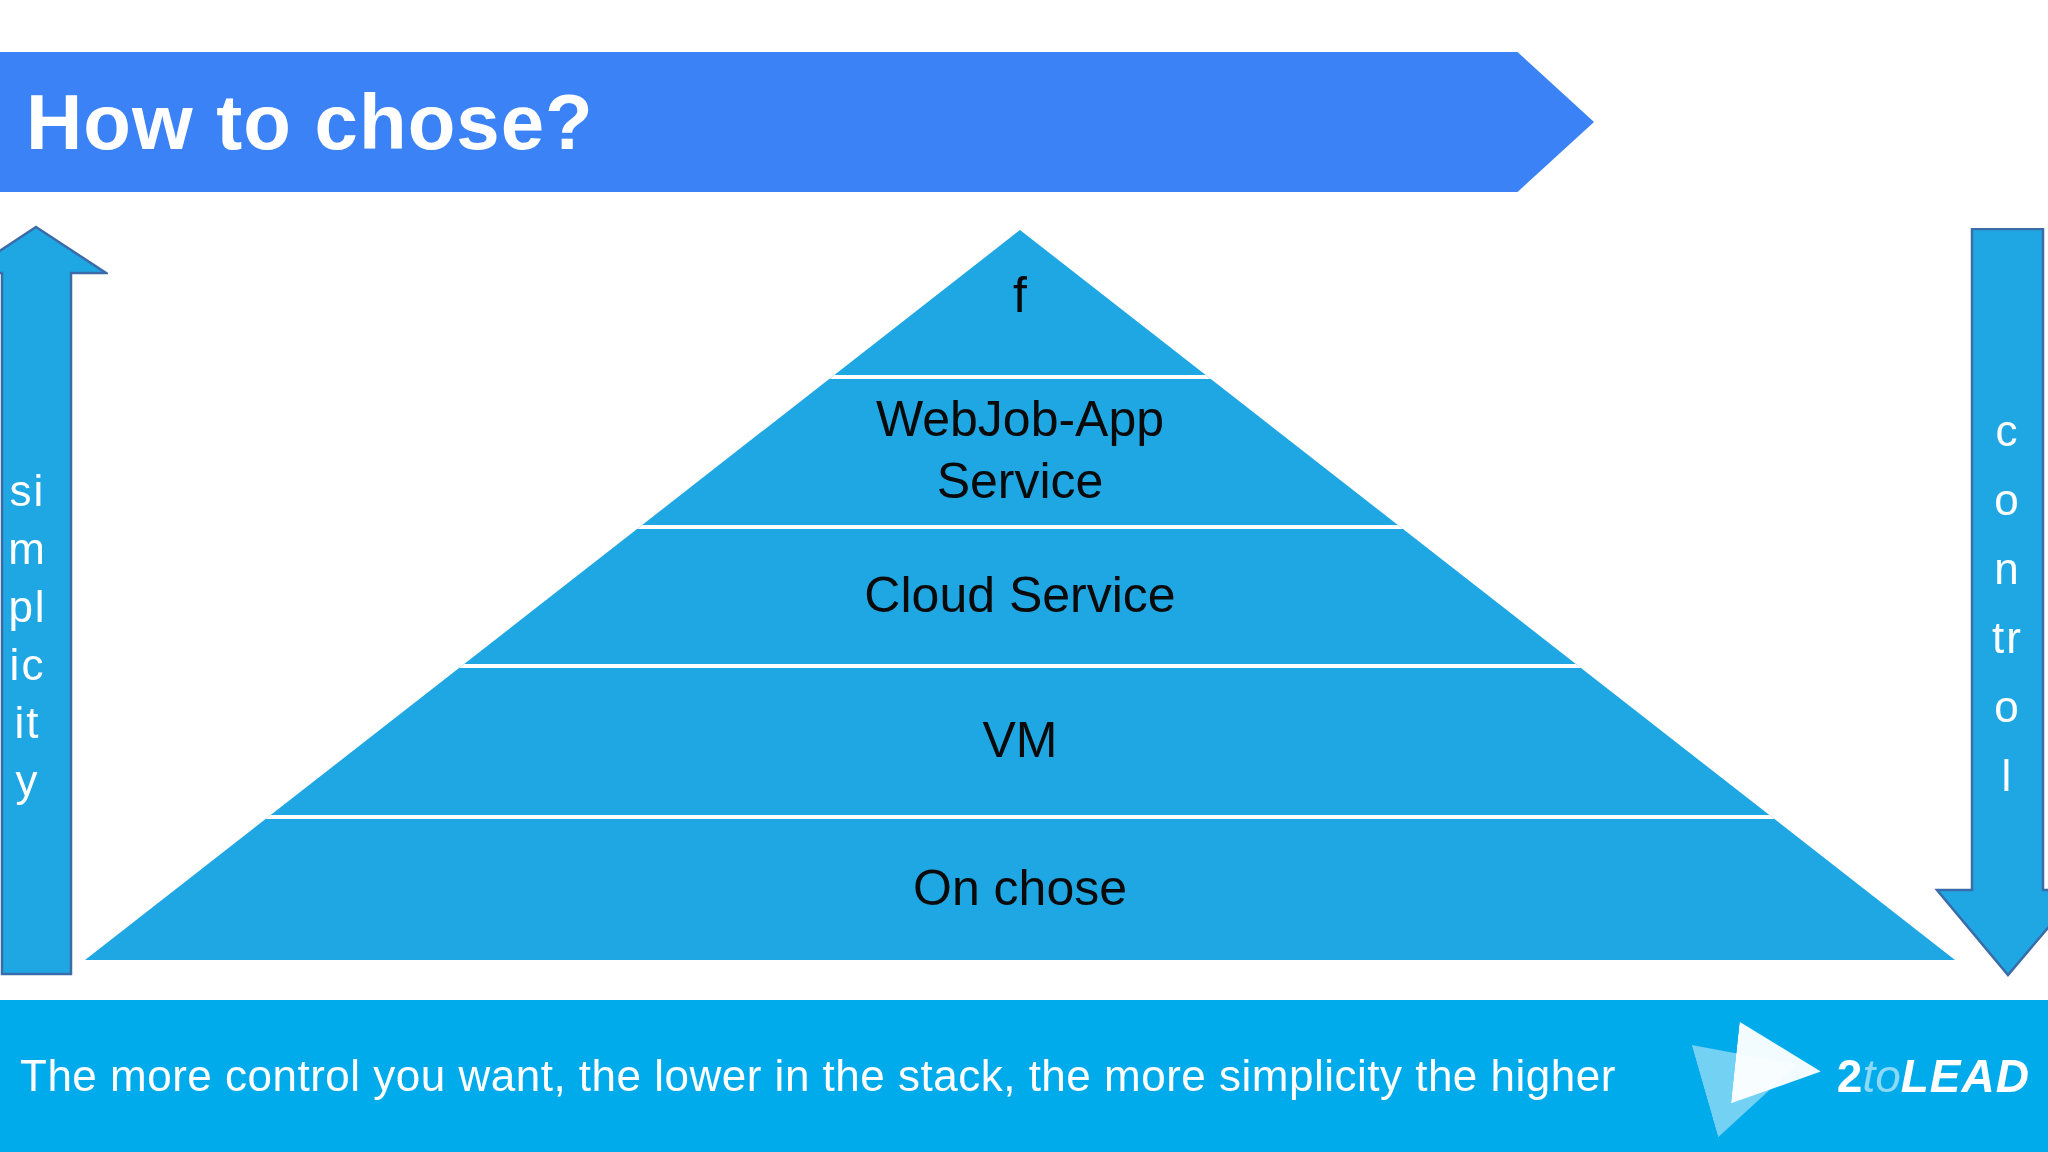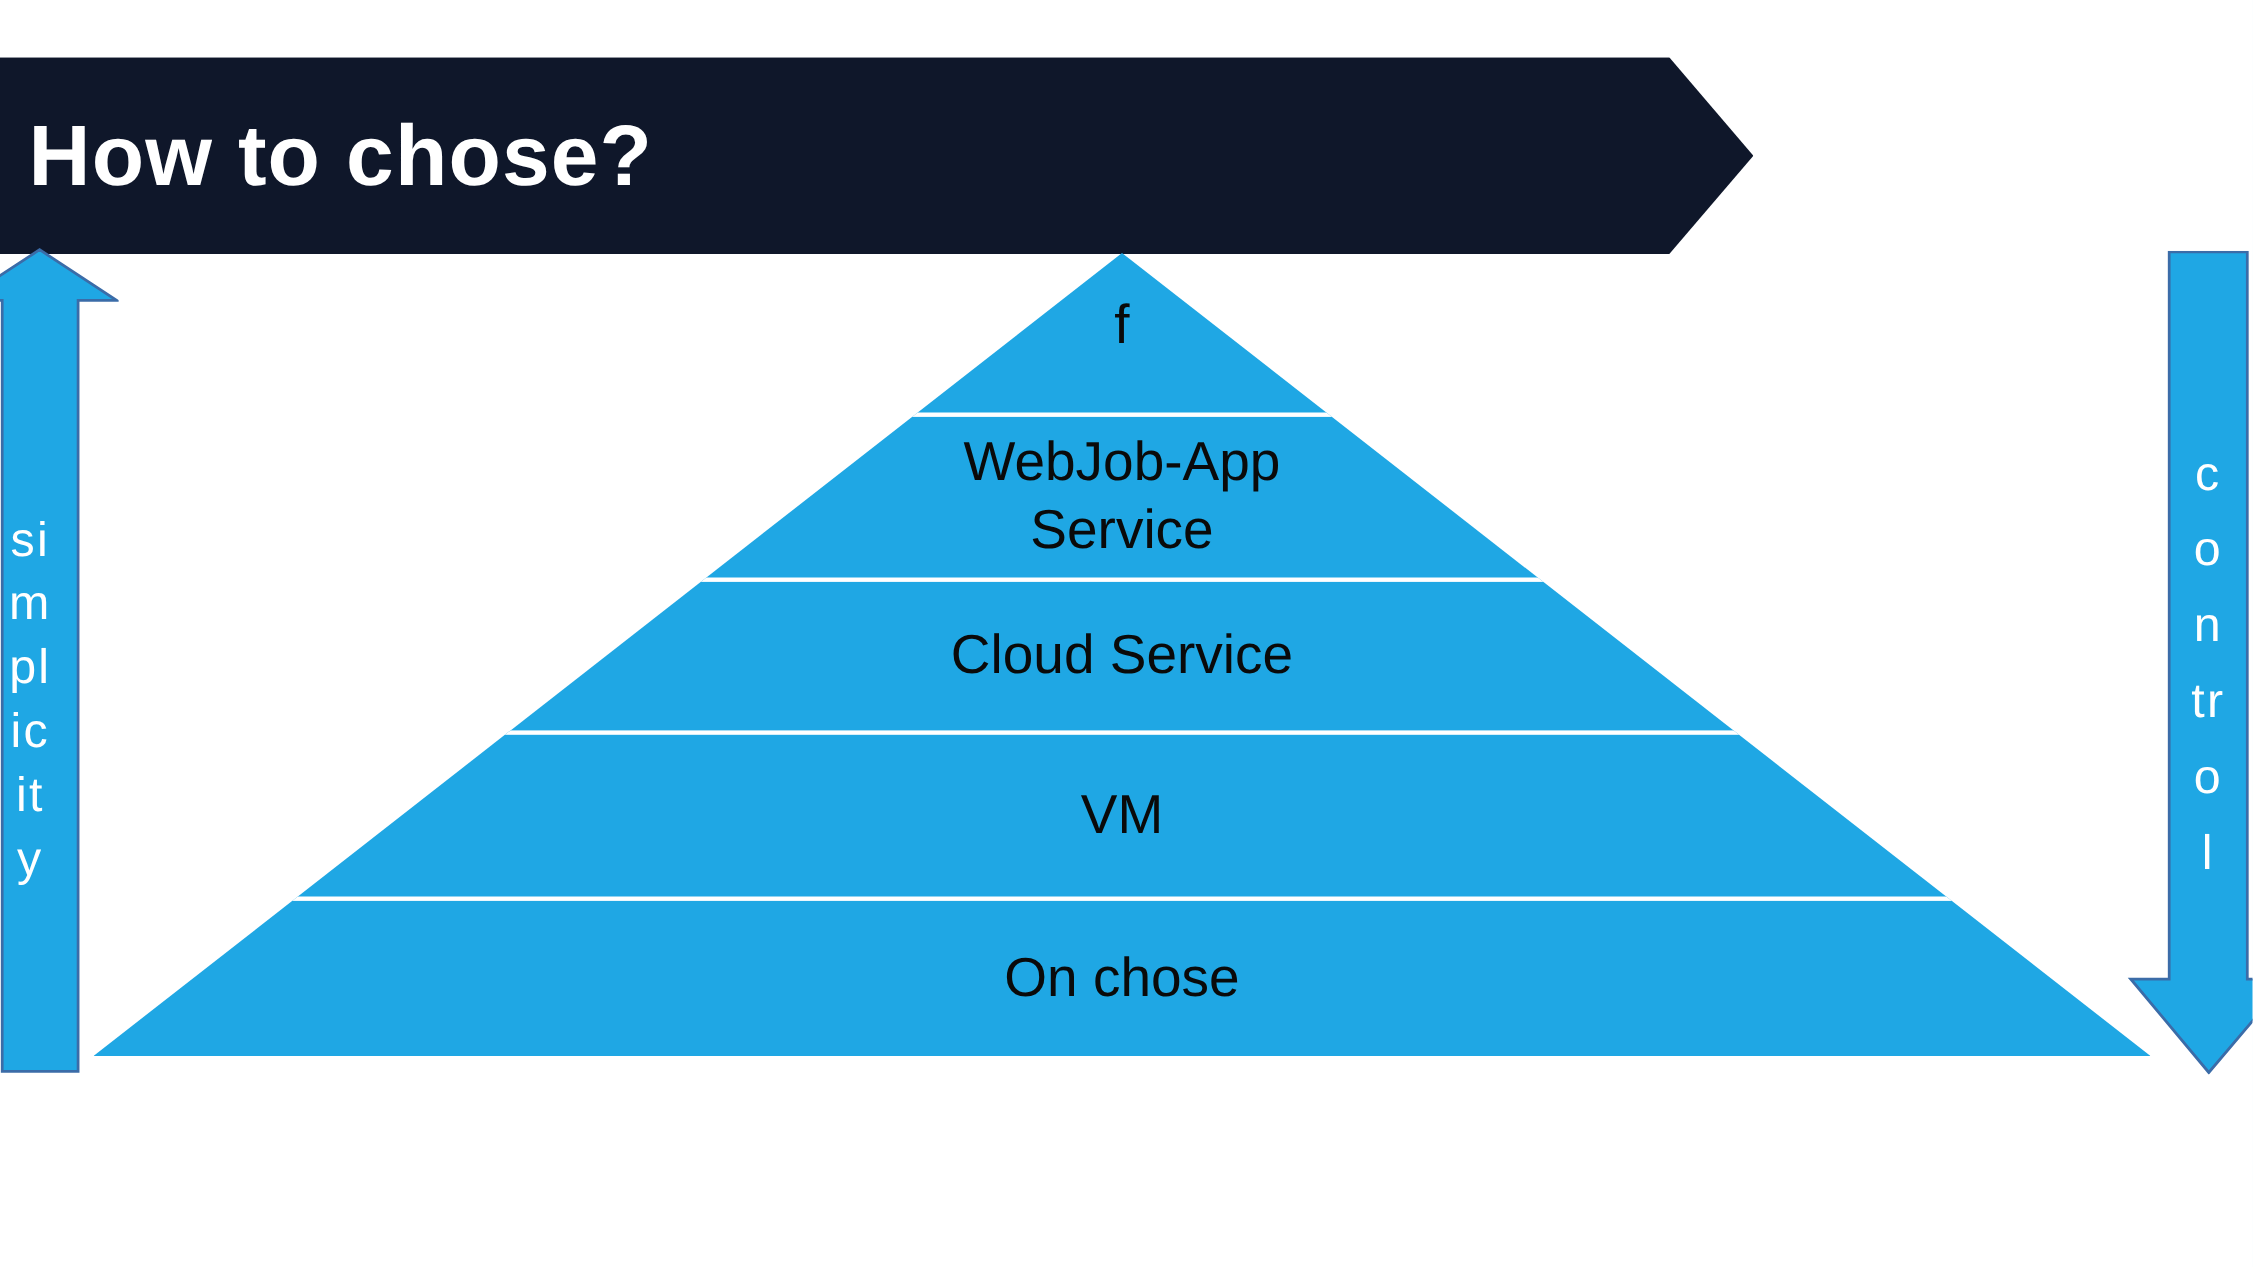--- a/index.html
+++ b/index.html
@@ -3,22 +3,22 @@
 <meta charset="utf-8">
 <style>
   html,body{margin:0;padding:0;background:#ffffff;}
   .slide{
     position:relative;width:2048px;height:1152px;overflow:hidden;
     background:#ffffff;font-family:"Liberation Sans",sans-serif;
   }
 
   
   .banner{
-    position:absolute;left:0;top:52px;width:1594px;height:179px;
-    background:#0f172a;
+    position:absolute;left:0;top:52px;width:1594px;height:140px;
+    background:#3b82f6;
     clip-path:polygon(0 0,95.2% 0,100% 50%,95.2% 100%,0 100%);
     display:flex;align-items:center;
   }
   .banner h1{
     margin:0;padding-left:26px;color:#ffffff;
     font-size:78px;font-weight:600;letter-spacing:1px;
   }
 
   
   .pyramid{
@@ -129,14 +129,24 @@
       <div>Service</div>
     </div>
 
     <div class="layer-label lab-cloud">Cloud Service</div>
 
     <div class="layer-label lab-vm">VM</div>
 
     <div class="layer-label lab-onprem">On chose</div>
   </div>
 
+  <div class="footer">
+    <p class="caption">The more control you want, the lower in the stack, the more simplicity the higher</p>
+    <div class="logo">
+      <div class="logo-mark">
+        <div class="tri tri-back"></div>
+        <div class="tri tri-front"></div>
+      </div>
+      <div class="logo-text"><span class="p1">2</span><span class="p2">to</span><span class="p3">LEAD</span></div>
+    </div>
+  </div>
 
 </div>
 
 </body></html>

